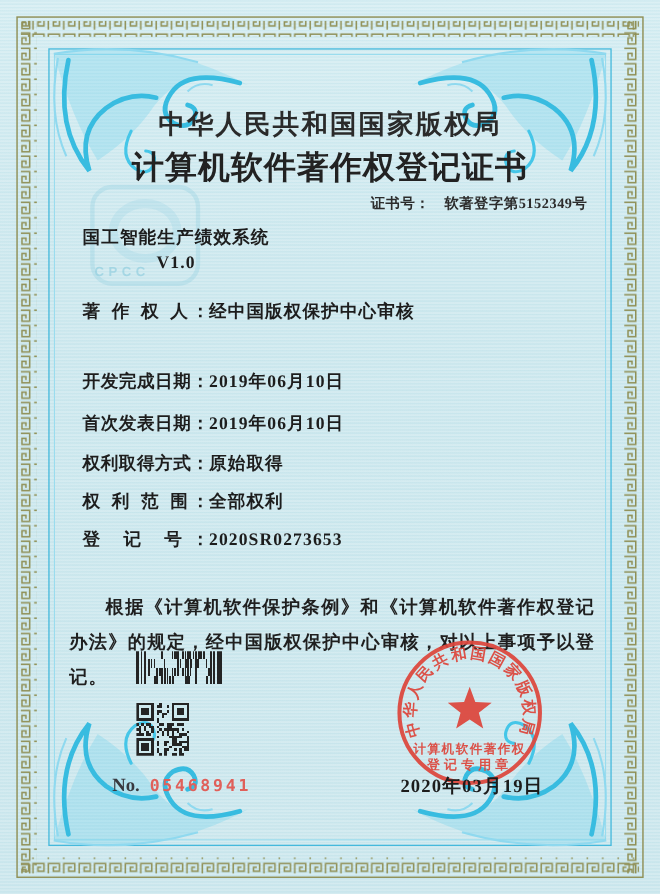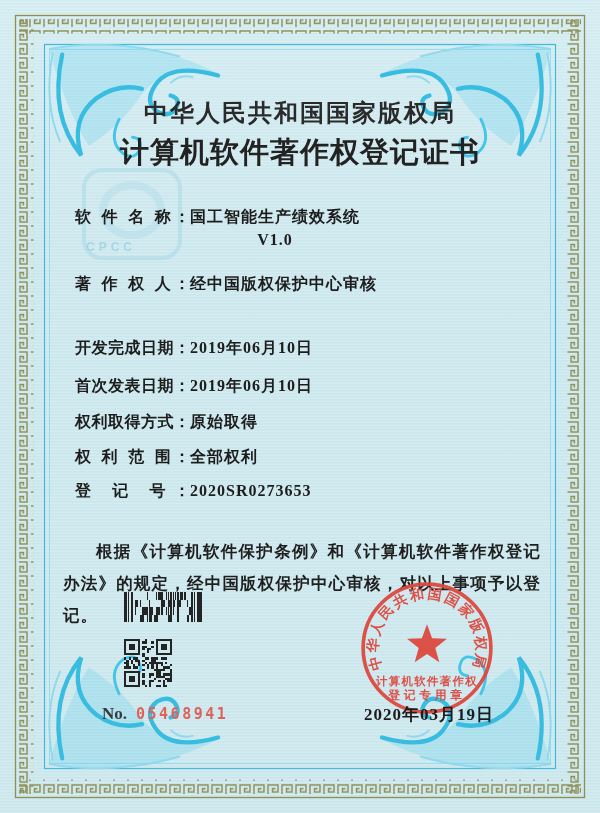--- a/index.html
+++ b/index.html
@@ -120,23 +120,26 @@
     <use href="#corner-orn" transform="translate(572,785) scale(-0.95,-0.95)"></use>
   </svg>
 
   <div class="watermark">
     <div class="wm-ring"></div>
     <div class="wm-letters">CPCC</div>
   </div>
 
   <div class="authority">中华人民共和国国家版权局</div>
   <div class="cert-title">计算机软件著作权登记证书</div>
+  <div class="certno">
+    <span>证书号：</span><span class="val">软著登字第5152349号</span>
+  </div>
 
   <div class="field" style="top:205px">
-    <span class="flabel">软 件 名 称：</span><span class="fstack"><span>国工智能生产绩效系统</span><span>V1.0</span></span>
+    <span class="fstack"><span>国工智能生产绩效系统</span><span>V1.0</span></span>
   </div>
   <div class="field" style="top:272px">
     <span class="flabel">著 作 权 人：</span><span class="fvalue">经中国版权保护中心审核</span>
   </div>
   <div class="field" style="top:336px">
     <span class="flabel">开发完成日期：</span><span class="fvalue">2019年06月10日</span>
   </div>
   <div class="field" style="top:374px">
     <span class="flabel">首次发表日期：</span><span class="fvalue">2019年06月10日</span>
   </div>

